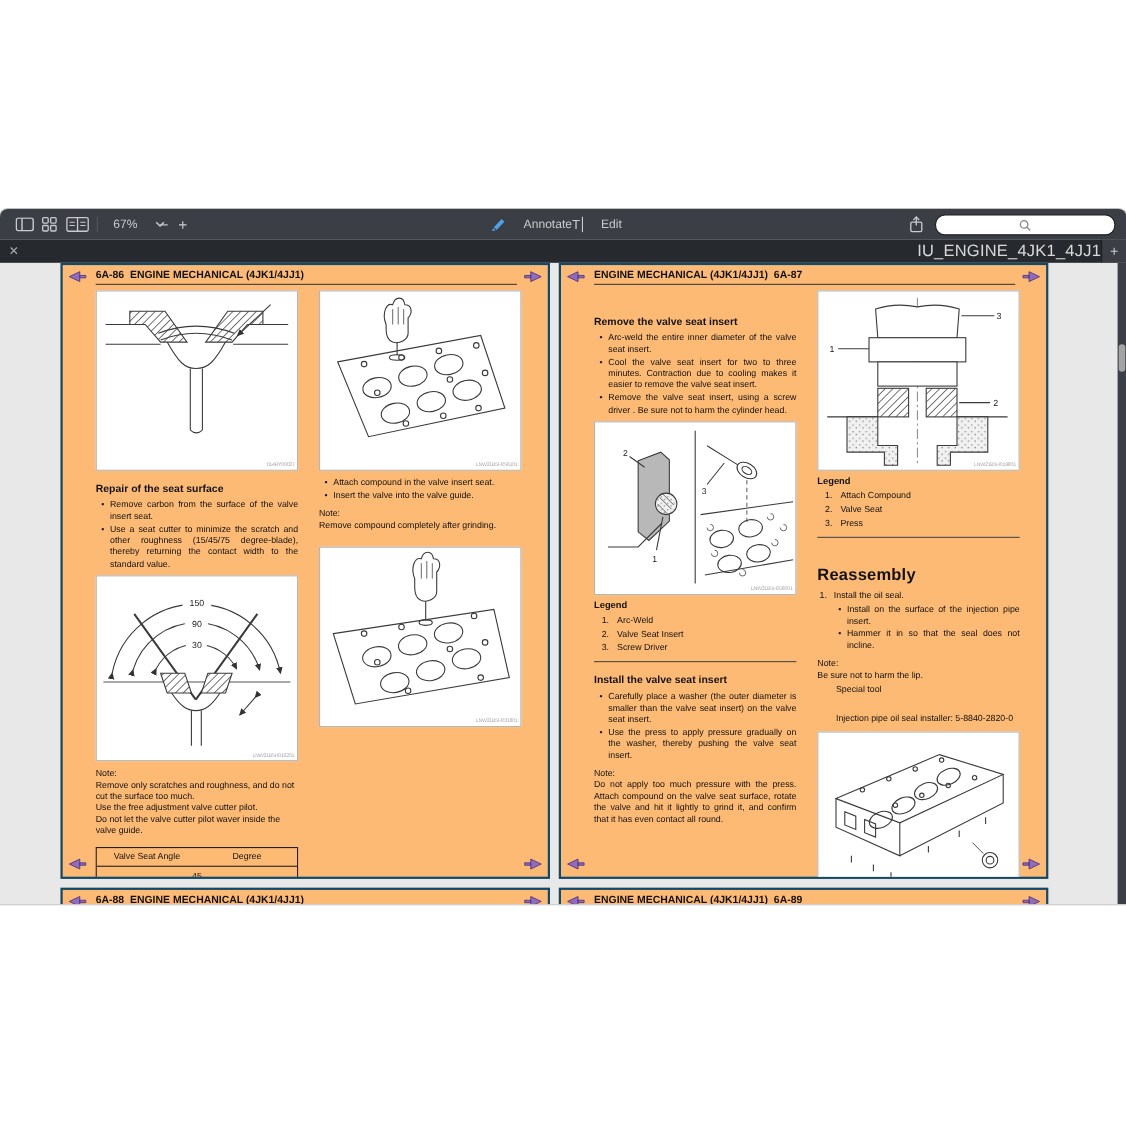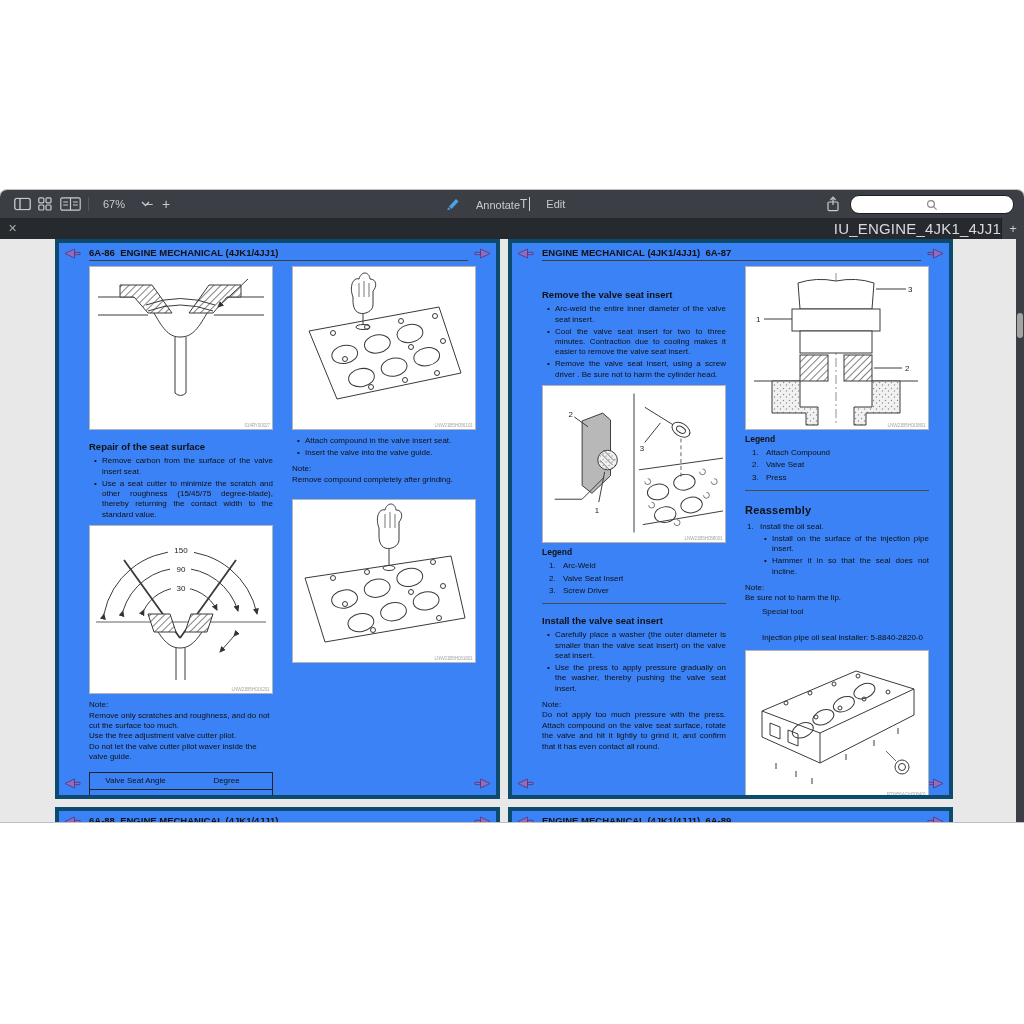--- a/index.html
+++ b/index.html
@@ -18,35 +18,35 @@
              border:1px solid #1c1e21;border-radius:9px;display:flex;align-items:center;justify-content:center;}
   .tabbar{position:absolute;left:0;top:28px;width:100%;height:21px;background:#26292d;display:flex;align-items:center;}
   .tab-close{color:#a7a9ac;font-size:11px;margin-left:8px;width:12px;}
   .tab-title{flex:1;text-align:right;color:#d8d9da;font-size:15px;letter-spacing:.2px;}
   .tab-new{width:22px;height:21px;background:#3b3e44;border-left:1px solid #1c1e21;color:#c9cbce;
            font-size:13px;display:flex;align-items:center;justify-content:center;}
   
   .content{position:absolute;left:0;top:49px;width:100%;height:583px;background:#e8e8e8;overflow:hidden;}
   .scroll-track{position:absolute;right:0;top:0;width:8px;height:100%;background:#3b3e44;}
   .scroll-thumb{position:absolute;right:1px;top:74px;width:6px;height:25px;border-radius:3px;background:#a3a3a3;}
-  .pg{position:absolute;width:445px;background:#3b82f6;border:4px solid #0c4a6e;box-sizing:border-box;overflow:hidden;}
+  .pg{position:absolute;width:445px;background:#fdba74;border:2px solid #0c4a6e;box-sizing:border-box;overflow:hidden;}
   .pg.r1{top:0;height:560px;}
   .pg.r2{top:568px;height:60px;}
   .pg1{left:55px}.pg2{left:508px}
   .pgi{padding:4px 28px 0 30px;}
   .phead{font-size:9.5px;font-weight:700;color:#111;border-bottom:1.6px solid #3f3f3f;padding-bottom:2px;white-space:pre;}
   .phead.right{}
   .ar{position:absolute;width:17px;height:11px}
   .ar.tl{left:5px;top:5px}.ar.tr{right:5px;top:5px}.ar.bl{left:5px;bottom:6px}.ar.br{right:5px;bottom:6px}
   .cols{display:flex;gap:19px;color:#111;}
   .col{flex:0 0 184px;width:184px;font-size:8px;line-height:1.3;}
   .fig{border:1px solid #b5b5b5;position:relative;background:#fff;margin-top:5px;}
   .figcap{position:absolute;right:2px;bottom:0px;font-size:6px;color:#aaa;letter-spacing:-.3px;transform:scale(.8);transform-origin:right bottom;}
   .h3{font-size:9.5px;font-weight:700;margin:11px 0 3px;}
-  .h1{font-size:11px;font-weight:700;margin:12px 0 5px;letter-spacing:.2px;}
+  .h1{font-size:15px;font-weight:700;margin:24px 0 5px;letter-spacing:.2px;}
   .bu{display:flex;margin:1.5px 0;}
   .bu::before{content:"\2022";flex:0 0 8px;margin-left:5px;}
   .bu>span{flex:1;text-align:justify;}
   .bu2{margin-left:14px;}
   .note{margin-top:6px;}
   .lgt{font-weight:700;font-size:8.5px;margin-top:4px;}
   .lgi{display:flex;margin:2.5px 0 0 7px;}
   .lgi .n{flex:0 0 14px;}
   .lgrule{border-bottom:1.8px solid #4a4a4a;margin-top:6px;}
   .step{display:flex;margin:2px 0 0 2px;}

